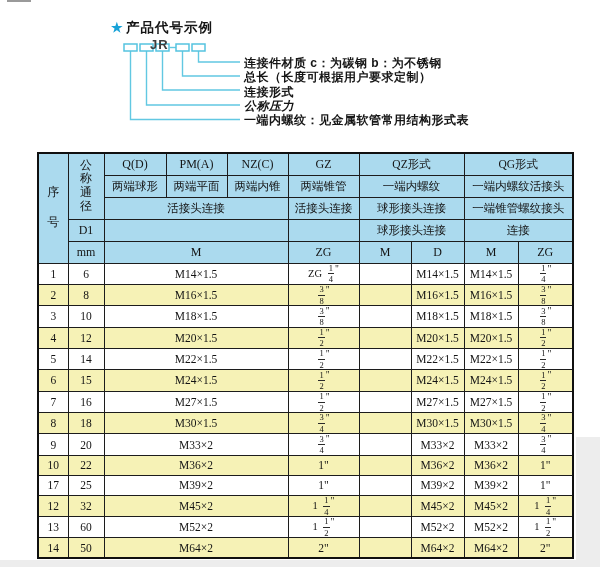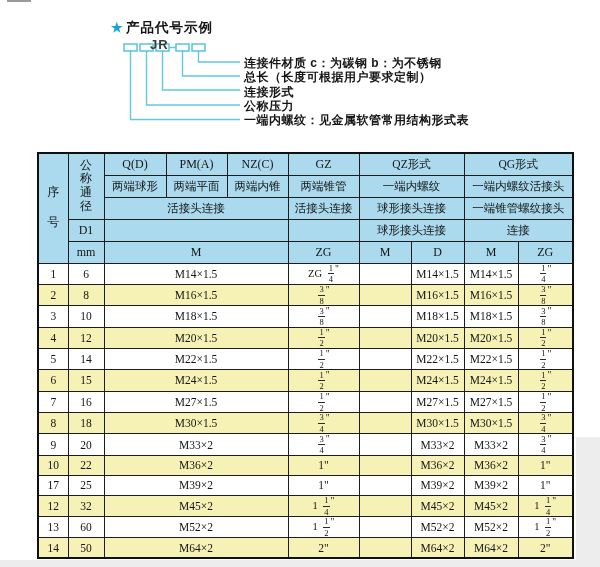--- a/index.html
+++ b/index.html
@@ -67,21 +67,21 @@
         <rect x="192" y="44" width="13" height="7"></rect>
       </g>
     </svg>
     <span class="dstar">★</span>
     <span class="dtitle">产品代号示例</span>
     <span class="dprefix">JR</span>
     <div>
         <div class="dlabel" style="top: 55px;">连接件材质  c：为碳钢  b：为不锈钢</div>
         <div class="dlabel" style="top: 69.3px;">总长（长度可根据用户要求定制）</div>
         <div class="dlabel" style="top: 83.6px;">连接形式</div>
-        <div class="dlabel" style="top: 97.9px;">公称压力</div>
+        <div class="dlabel" style="top: 97.9px; font-style: italic;">公称压力</div>
         <div class="dlabel" style="top: 112.2px;">一端内螺纹：见金属软管常用结构形式表</div>
       </div>
   </div>
 
 
   <table class="tbl">
     <colgroup>
       <col style="width:30px">
         <col style="width:36px">
         <col style="width:62px">

